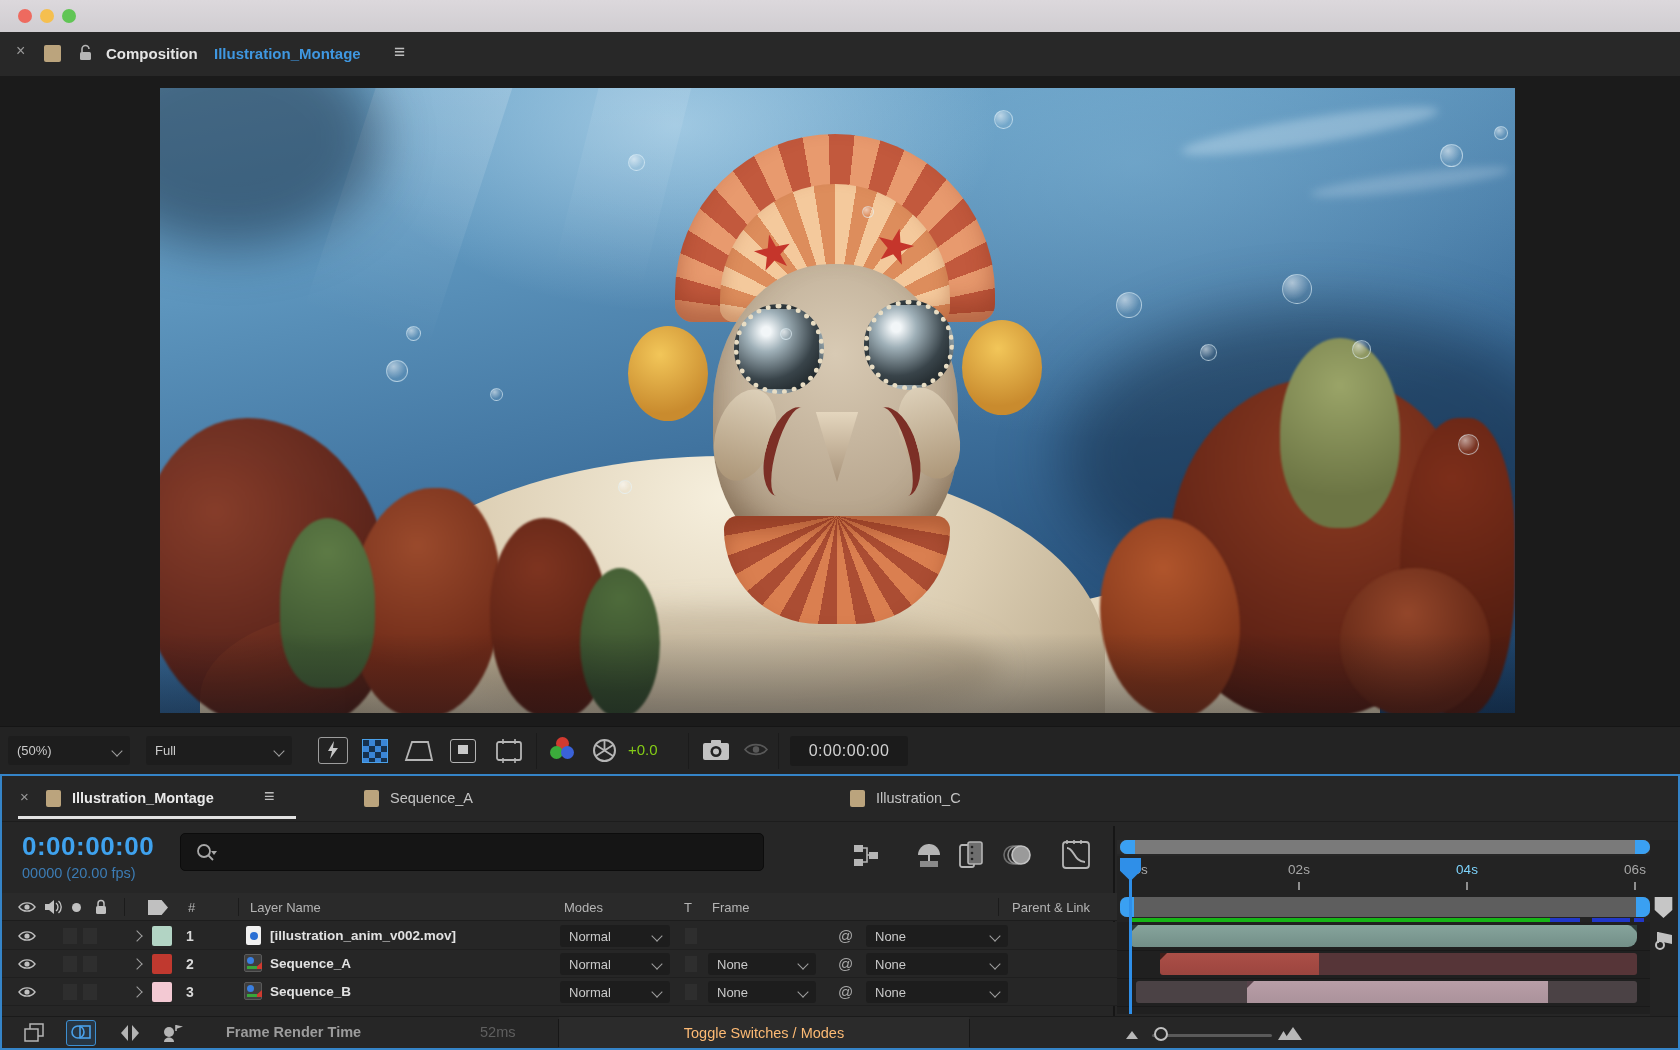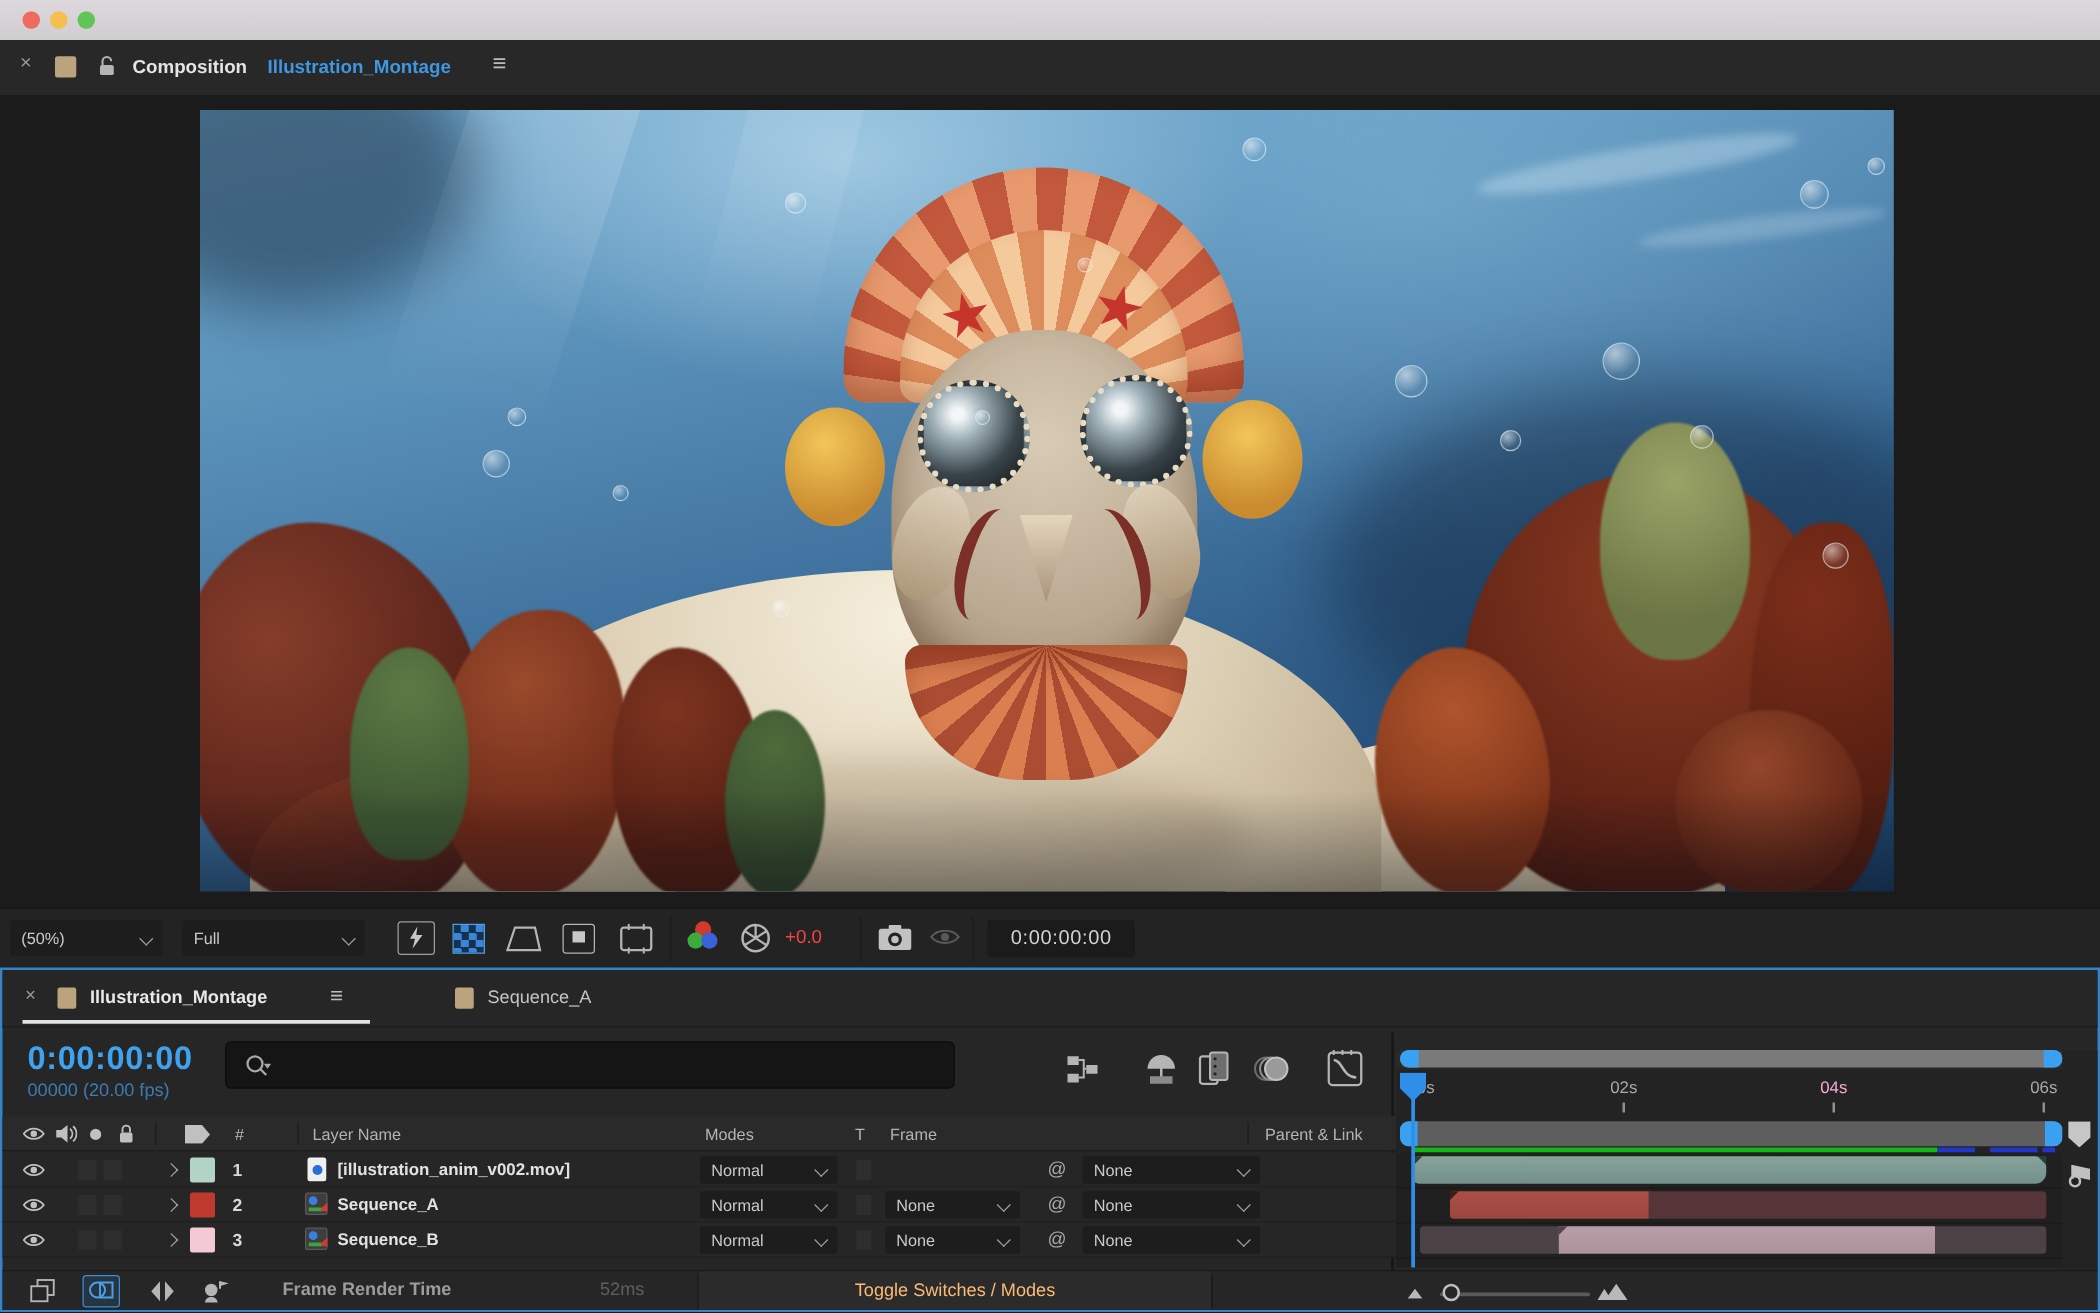--- a/index.html
+++ b/index.html
@@ -195,21 +195,21 @@
       <div class="abs" style="left:8px;top:0;width:13px;height:13px;border-radius:50%;background:#d23a30;"></div>
       <div class="abs" style="left:2px;top:9px;width:13px;height:13px;border-radius:50%;background:#3bab3b;"></div>
       <div class="abs" style="left:13px;top:9px;width:13px;height:13px;border-radius:50%;background:#3a62d8;"></div>
     </div>
     <div class="abs" style="left:592px;top:11px;">
       <svg width="25" height="25" viewBox="0 0 25 25">
           <circle cx="12.5" cy="12.5" r="10.5" fill="none" stroke="#b5b5b5" stroke-width="2"></circle>
           <path d="M12.5 2 L12.5 12.5 L21 7 M12.5 12.5 L21 18 M12.5 12.5 L4 18 M12.5 12.5 L4 7" stroke="#b5b5b5" stroke-width="1.8" fill="none"></path>
         </svg>
     </div>
-    <div class="abs" style="left:628px;top:14px;font-size:15px;color:#ef4444;">+0.0</div>
+    <div class="abs" style="left:628px;top:14px;font-size:15px;color:#84cc16;">+0.0</div>
     <div class="seprow" style="left:688px;top:6px;height:36px;"></div>
     <div class="abs" style="left:702px;top:12px;">
       <svg width="28" height="22" viewBox="0 0 28 22">
           <rect x="1" y="4" width="26" height="17" rx="2" fill="#c2c2c2"></rect>
           <rect x="9" y="1" width="10" height="5" rx="1" fill="#c2c2c2"></rect>
           <circle cx="14" cy="12.5" r="5.5" fill="#232323"></circle>
           <circle cx="14" cy="12.5" r="3" fill="#c2c2c2"></circle>
         </svg>
     </div>
     <div class="abs" style="left:744px;top:15px;opacity:.45;">
@@ -230,20 +230,24 @@
       <div class="abs" style="left:8px;top:0;width:300px;height:43px;">
         <span class="abs" style="left:10px;top:10px;font-size:15px;color:#9a9a9a;">×</span>
         <span class="tabsq" style="left:36px;top:12px;"></span>
         <span class="abs" style="left:62px;top:12px;font-size:14.5px;font-weight:bold;color:#e8e8e8;">Illustration_Montage</span>
         <span class="abs" style="left:254px;top:8px;font-size:18px;color:#bdbdbd;">≡</span>
         <span class="abs" style="left:8px;top:38px;width:278px;height:2.5px;background:#e2e2e2;"></span>
       </div>
       <div class="abs" style="left:340px;top:0;width:200px;height:43px;">
         <span class="tabsq" style="left:22px;top:12px;"></span>
         <span class="abs" style="left:48px;top:12px;font-size:14.5px;color:#c4c4c4;">Sequence_A</span>
+      </div>
+      <div class="abs" style="left:826px;top:0;width:200px;height:43px;">
+        <span class="tabsq" style="left:22px;top:12px;"></span>
+        <span class="abs" style="left:48px;top:12px;font-size:14.5px;color:#c4c4c4;">Illustration_C</span>
       </div>
     </div>
 
     <div class="abs" style="left:0;top:47px;width:1676px;height:70px;">
       <div class="abs" style="left:20px;top:8px;font-size:26px;font-weight:bold;color:#3fa2ee;letter-spacing:.5px;">0:00:00:00</div>
       <div class="abs" style="left:20px;top:42px;font-size:14.5px;color:#3c7cb4;">00000 (20.00 fps)</div>
       <div class="abs" style="left:178px;top:10px;width:584px;height:38px;background:#151515;border:1px solid #0c0c0c;border-radius:5px;box-sizing:border-box;">
         <span class="abs" style="left:14px;top:8px;">
           <svg width="22" height="22" viewBox="0 0 22 22">
               <circle cx="9" cy="9" r="6" fill="none" stroke="#a8a8a8" stroke-width="1.8"></circle>
@@ -299,21 +303,21 @@
 
     <div class="abs" style="left:1115px;top:64px;width:533px;height:14px;background:#2a2a2a;">
       <div class="abs" style="left:3px;top:0;width:530px;height:14px;background:#7a7a7a;border-radius:7px;"></div>
       <div class="abs" style="left:3px;top:0;width:15px;height:14px;background:#3aa0f2;border-radius:7px 0 0 7px;"></div>
       <div class="abs" style="left:518px;top:0;width:15px;height:14px;background:#3aa0f2;border-radius:0 7px 7px 0;"></div>
     </div>
 
     <div class="abs" style="left:1115px;top:80px;width:533px;height:38px;background:#232323;">
       <span class="abs" style="left:-2px;top:6px;width:40px;text-align:center;font-size:13.5px;color:#a8a8a8;">:00s</span>
       <span class="abs" style="left:162px;top:6px;width:40px;text-align:center;font-size:13.5px;color:#a8a8a8;">02s</span>
-      <span class="abs" style="left:330px;top:6px;width:40px;text-align:center;font-size:13.5px;color:#f9a8d4;">04s</span>
+      <span class="abs" style="left:330px;top:6px;width:40px;text-align:center;font-size:13.5px;color:#7dd3fc;">04s</span>
       <span class="abs" style="left:498px;top:6px;width:40px;text-align:center;font-size:13.5px;color:#a8a8a8;">06s</span>
       <span class="abs" style="left:181px;top:26px;width:2px;height:8px;background:#8f8f8f;"></span>
       <span class="abs" style="left:349px;top:26px;width:2px;height:8px;background:#8f8f8f;"></span>
       <span class="abs" style="left:517px;top:26px;width:2px;height:8px;background:#8f8f8f;"></span>
     </div>
 
     <div class="abs" style="left:0;top:117px;width:1115px;height:28px;background:#2a2a2a;border-bottom:1px solid #1d1d1d;box-sizing:border-box;">
       <span class="abs" style="left:16px;top:8px;">
         <svg width="18" height="12" viewBox="0 0 18 12">
             <path d="M1 6 C5 0.5 13 0.5 17 6 C13 11.5 5 11.5 1 6 Z" fill="none" stroke="#c0c0c0" stroke-width="1.4"></path>

